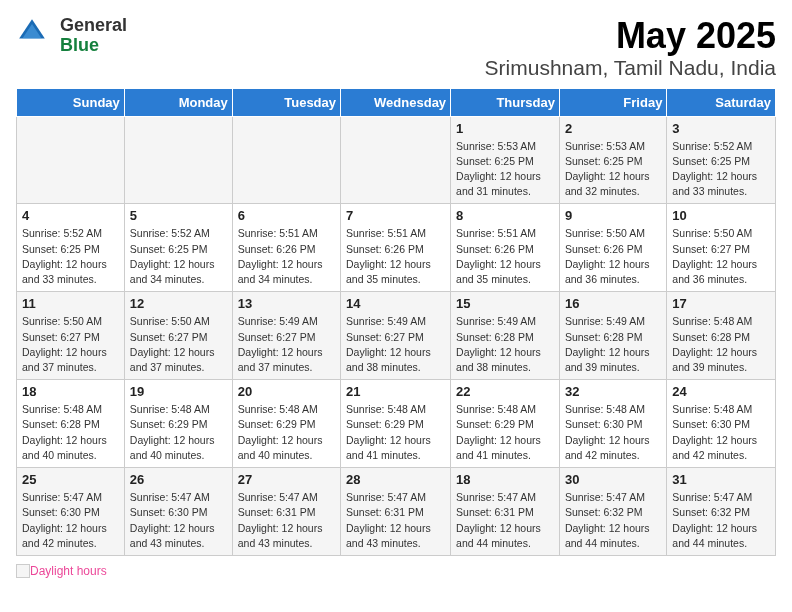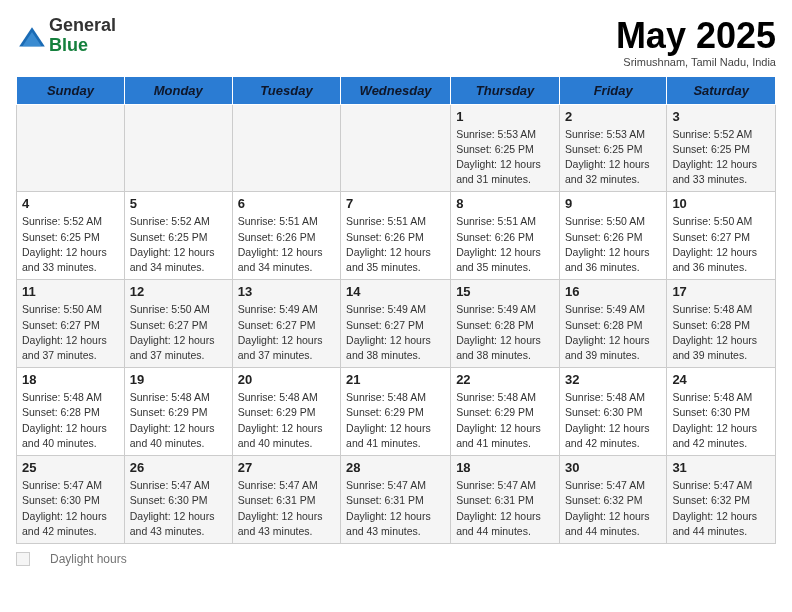--- a/index.html
+++ b/index.html
@@ -11,22 +11,22 @@
       padding: 16px;
     }
     .header {
       display: flex;
       justify-content: space-between;
       align-items: flex-start;
       margin-bottom: 8px;
     }
     .logo {
       display: flex;
-      align-items: flex-end;
-      gap: 1px;
+      align-items: flex-start;
+      gap: 12px;
     }
     .logo-text {
       font-size: 18px;
       font-weight: bold;
       line-height: 1.1;
     }
     .logo-text .general { color: #333; }
     .logo-text .blue { color: #15803d; }
     .logo-icon {
       width: 32px;
@@ -35,37 +35,36 @@
     .title-block {
       text-align: right;
     }
     .month-title {
       font-size: 36px;
       font-weight: bold;
       color: #000000;
       line-height: 1.1;
     }
     .location {
-      font-size: 11px;
+      font-size: 21px;
       color: #444;
     }
     table {
       width: 100%;
       border-collapse: collapse;
       font-size: 11px;
     }
     thead th {
       background: #2b7cd3;
-      color: #0f172a;
+      color: #ffffff;
       padding: 6px 4px;
-      text-align: center;
+      text-align: right;
       font-size: 13px;
       font-weight: bold;
       border: 1px solid #fff;
-      font-style: italic;
     }
     tbody td {
       border: 1px solid #ccc;
       vertical-align: top;
       padding: 4px 5px;
       width: 113px;
       min-height: 80px;
       background: #fff;
     }
     tbody tr:nth-child(odd) td {
@@ -81,24 +80,24 @@
     .day-info {
       color: #333;
       line-height: 1.45;
       font-size: 10.5px;
     }
     .empty { background: #fff !important; }
     tbody tr:nth-child(odd) td.empty { background: #f5f5f5 !important; }
     .footer {
       margin-top: 8px;
       font-size: 12px;
-      color: #737373;
+      color: #ec4899;
       display: flex;
       align-items: center;
-      gap: 20px;
+      gap: 0;
     }
     .footer-box {
       width: 14px;
       height: 14px;
       background: #f5f5f5;
       border: 1px solid #ccc;
       display: inline-block;
     }
   </style>
 </head>

